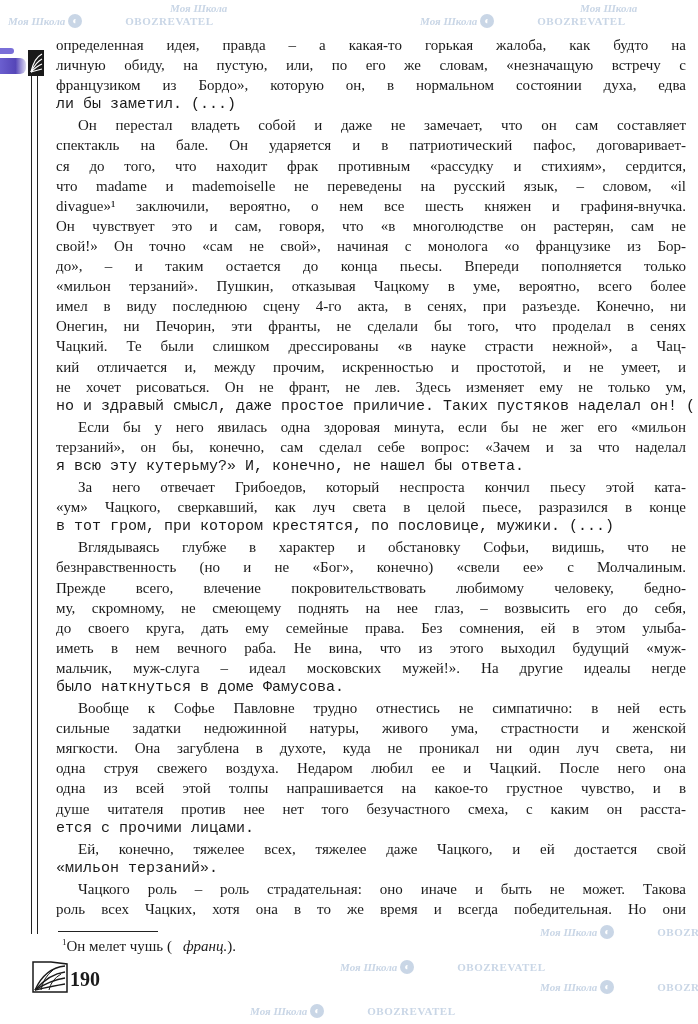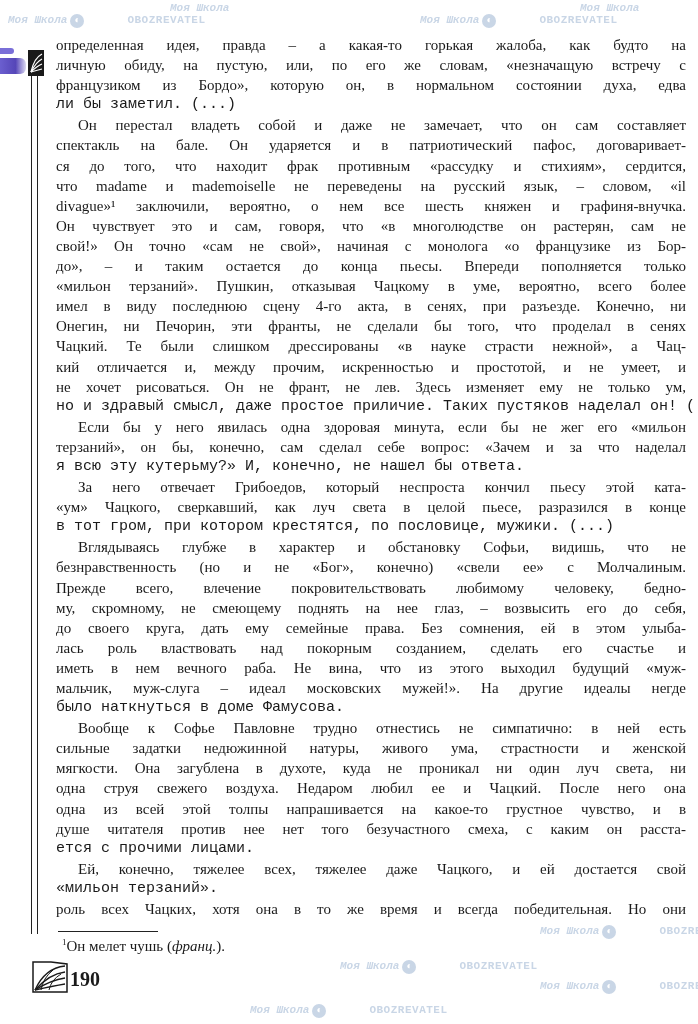--- a/index.html
+++ b/index.html
@@ -3,23 +3,23 @@
 <meta charset="utf-8">
 <style>
   html, body { margin: 0; padding: 0; }
   body {
     width: 698px; height: 1024px; position: relative; overflow: hidden;
     background: #ffffff;
     font-family: "Liberation Serif", "DejaVu Serif", serif;
     color: #1a1a1a;
   }
   .watermark {
-    position: absolute; font-family: Liberation Mono, monospace;
+    position: absolute; font-family: Liberation Serif, serif;
     font-size: 11px; color: #c9d6e6; white-space: nowrap; pointer-events: none;
-    display: flex; gap: 3px; font-style: italic; font-weight: bold;
+    display: flex; align-items: center; gap: 3px; font-style: italic; font-weight: bold;
   }
   .watermark .wm-circle {
     display: inline-block; width: 14px; height: 14px; border-radius: 50%;
     background: #c9d6e6; color: #fff; font-size: 10px; line-height: 14px; text-align: center; font-style: normal;
   }
   .watermark .wm-brand { font-style: normal; letter-spacing: 0.5px; padding-left: 40px; }
   .left-rule {
     position: absolute; left: 31px; top: 76px; width: 5px; height: 858px;
     border-left: 1.5px solid #222; border-right: 1.5px solid #222;
   }
@@ -51,21 +51,21 @@
   .text-col .line { display: block; text-align: justify; text-align-last: justify; white-space: nowrap; }
   .text-col .line.last { text-align-last: left; font-family: Liberation Mono, monospace; }
   .text-col .line.indent { padding-left: 22px; }
   .footnote-rule {
     position: absolute; left: 58px; top: 931px; width: 100px; border-top: 1px solid #222;
   }
   .footnote {
     position: absolute; left: 62px; top: 937px; font-size: 15px;
   }
   .footnote sup { font-size: 9px; vertical-align: 6px; }
-  .footnote em { font-style: italic; }
+  .footnote em { font-style: italic; margin-left: 11px; }
 </style>
 </head>
 <body>
 
 <div class="watermark" style="left:8px;top:14px;">
     <span>Моя Школа</span>
     <span class="wm-circle">◐</span>
     <span class="wm-brand">OBOZREVATEL</span>
   </div>
 <div class="watermark" style="left:170px;top:2px;">
@@ -149,32 +149,32 @@
     <span class="line">терзаний», он бы, конечно, сам сделал себе вопрос: «Зачем и за что наделал</span>
     <span class="line last">я всю эту кутерьму?» И, конечно, не нашел бы ответа.</span>
     <span class="line indent">За него отвечает Грибоедов, который неспроста кончил пьесу этой ката-</span>
     <span class="line">«ум» Чацкого, сверкавший, как луч света в целой пьесе, разразился в конце</span>
     <span class="line last">в тот гром, при котором крестятся, по пословице, мужики. (...)</span>
     <span class="line indent">Вглядываясь глубже в характер и обстановку Софьи, видишь, что не</span>
     <span class="line">безнравственность (но и не «Бог», конечно) «свели ее» с Молчалиным.</span>
     <span class="line">Прежде всего, влечение покровительствовать любимому человеку, бедно-</span>
     <span class="line">му, скромному, не смеющему поднять на нее глаз, – возвысить его до себя,</span>
     <span class="line">до своего круга, дать ему семейные права. Без сомнения, ей в этом улыба-</span>
-    <span class="line">лась роль властвовать над покорным созданием, сделать его счастье и</span>
     <span class="line">иметь в нем вечного раба. Не вина, что из этого выходил будущий «муж-</span>
     <span class="line">мальчик, муж-слуга – идеал московских мужей!». На другие идеалы негде</span>
     <span class="line last">было наткнуться в доме Фамусова.</span>
     <span class="line indent">Вообще к Софье Павловне трудно отнестись не симпатично: в ней есть</span>
     <span class="line">сильные задатки недюжинной натуры, живого ума, страстности и женской</span>
     <span class="line">мягкости. Она загублена в духоте, куда не проникал ни один луч света, ни</span>
     <span class="line">одна струя свежего воздуха. Недаром любил ее и Чацкий. После него она</span>
     <span class="line">одна из всей этой толпы напрашивается на какое-то грустное чувство, и в</span>
     <span class="line">душе читателя против нее нет того безучастного смеха, с каким он расста-</span>
     <span class="line last">ется с прочими лицами.</span>
     <span class="line indent">Ей, конечно, тяжелее всех, тяжелее даже Чацкого, и ей достается свой</span>
     <span class="line last">«мильон терзаний».</span>
+    <span class="line indent">Чацкого роль – роль страдательная: оно иначе и быть не может. Такова</span>
     <span class="line">роль всех Чацких, хотя она в то же время и всегда победительная. Но они</span>
   </div>
 
 <div class="footnote-rule"></div>
 <div class="footnote">
   <sup>1</sup><span>Он мелет чушь (</span><em>франц.</em><span>).</span>
 </div>
 
 </body></html>

